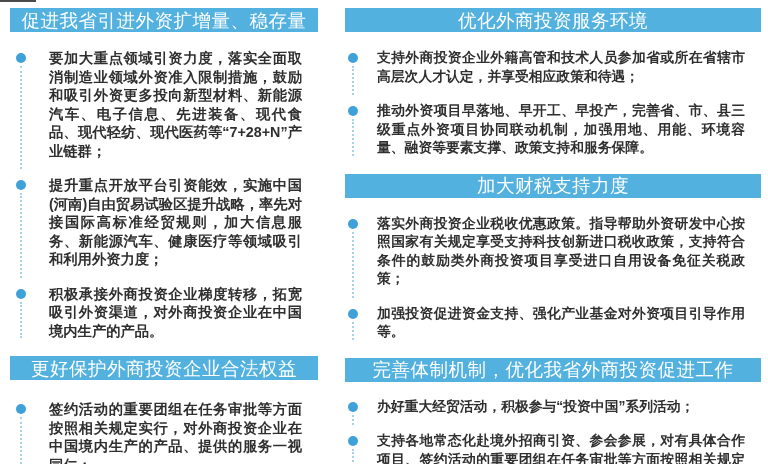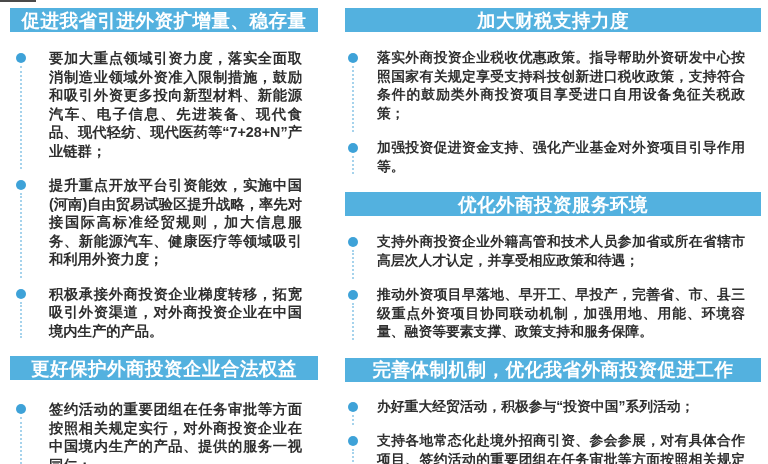--- a/index.html
+++ b/index.html
@@ -17,21 +17,21 @@
   }
   .top-rule{
     position:absolute;left:0;top:0;width:36px;height:2px;background:#4a4a4a;
   }
   .col{position:absolute;top:8px;}
   .col-left{left:10px;width:308px;}
   .col-right{left:345px;width:416px;}
 
   .bar{
     height:24px;background:var(--bar);color:#ffffff;
-    font-weight:bold;font-size:18.5px;letter-spacing:0.5px;
+    font-weight:normal;font-size:18.5px;letter-spacing:0.5px;
     display:flex;align-items:center;justify-content:center;
     white-space:nowrap;
   }
   .sec .bar{margin-bottom:17px;}
 
   .item{
     position:relative;margin:0;
     text-align:justify;
     line-height:18.5px;
   }
@@ -100,45 +100,45 @@
     <div class="item">
       <span class="dot"></span>
       <p>签约活动的重要团组在任务审批等方面按照相关规定实行，对外商投资企业在中国境内生产的产品、提供的服务一视同仁；</p>
     </div>
   </div>
 
 </div>
 
 <div class="col col-right">
 
+  <div class="sec sec-1">
+    <div class="bar">
+      <span>优化外商投资服务环境</span>
+    </div>
+    <div class="item">
+      <span class="dot"></span>
+      <p>支持外商投资企业外籍高管和技术人员参加省或所在省辖市高层次人才认定，并享受相应政策和待遇；</p>
+    </div>
+    <div class="item">
+      <span class="dot"></span>
+      <p>推动外资项目早落地、早开工、早投产，完善省、市、县三级重点外资项目协同联动机制，加强用地、用能、环境容量、融资等要素支撑、政策支持和服务保障。</p>
+    </div>
+  </div>
+
   <div class="sec sec-2">
     <div class="bar">
       <span>加大财税支持力度</span>
     </div>
     <div class="item">
       <span class="dot"></span>
       <p>落实外商投资企业税收优惠政策。指导帮助外资研发中心按照国家有关规定享受支持科技创新进口税收政策，支持符合条件的鼓励类外商投资项目享受进口自用设备免征关税政策；</p>
     </div>
     <div class="item">
       <span class="dot"></span>
       <p>加强投资促进资金支持、强化产业基金对外资项目引导作用等。</p>
-    </div>
-  </div>
-
-  <div class="sec sec-1">
-    <div class="bar">
-      <span>优化外商投资服务环境</span>
-    </div>
-    <div class="item">
-      <span class="dot"></span>
-      <p>支持外商投资企业外籍高管和技术人员参加省或所在省辖市高层次人才认定，并享受相应政策和待遇；</p>
-    </div>
-    <div class="item">
-      <span class="dot"></span>
-      <p>推动外资项目早落地、早开工、早投产，完善省、市、县三级重点外资项目协同联动机制，加强用地、用能、环境容量、融资等要素支撑、政策支持和服务保障。</p>
     </div>
   </div>
 
   <div class="sec sec-3">
     <div class="bar">
       <span>完善体制机制，优化我省外商投资促进工作</span>
     </div>
     <div class="item">
       <span class="dot"></span>
       <p>办好重大经贸活动，积极参与“投资中国”系列活动；</p>

